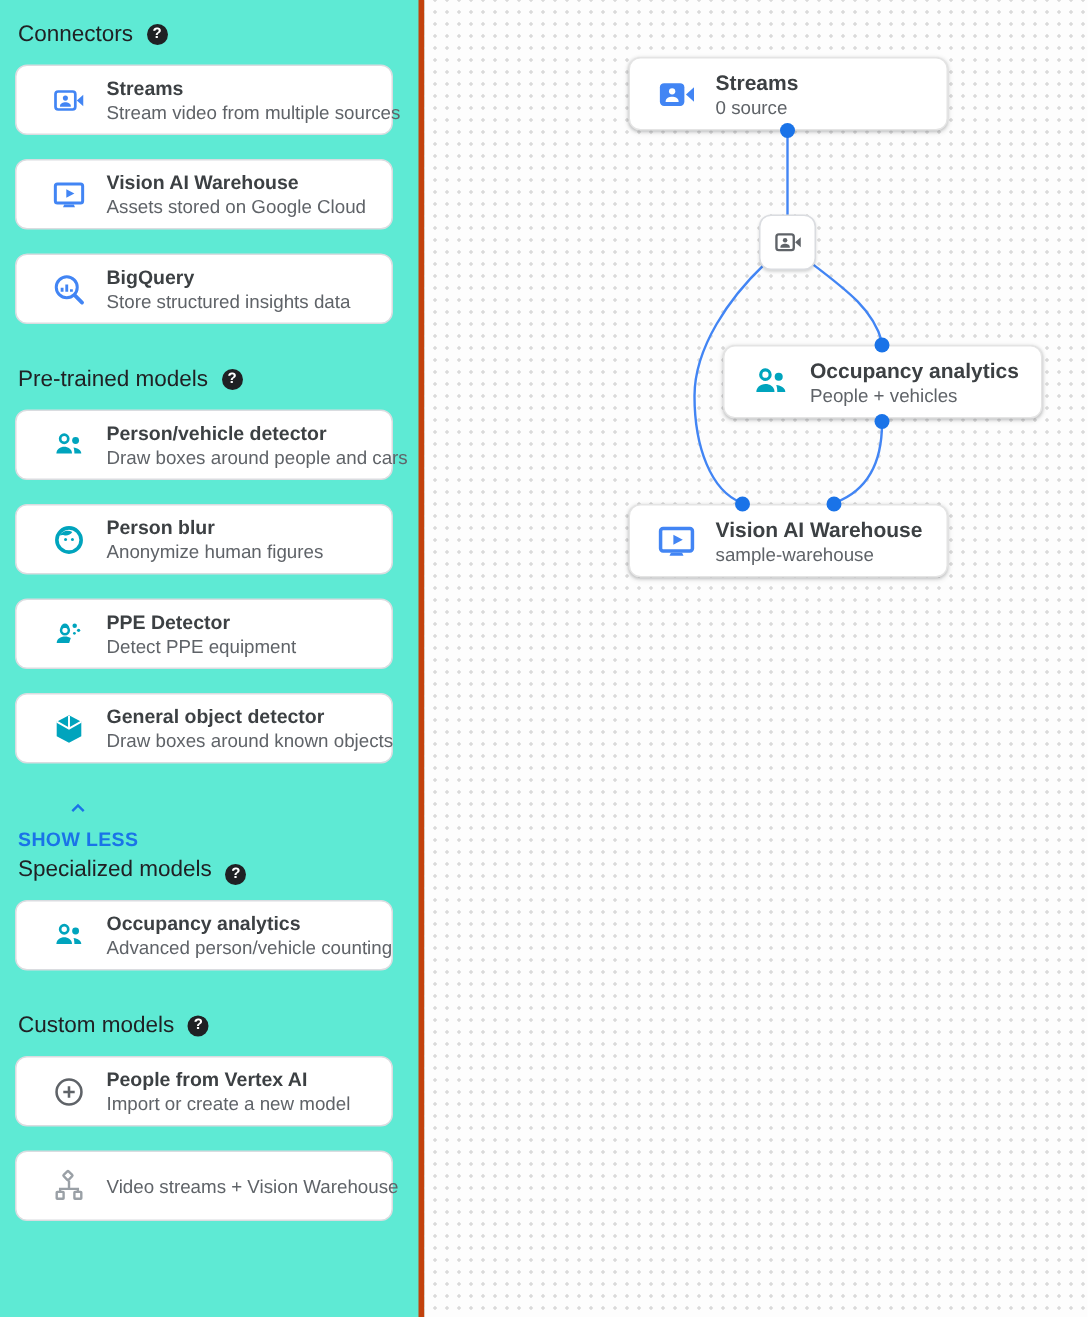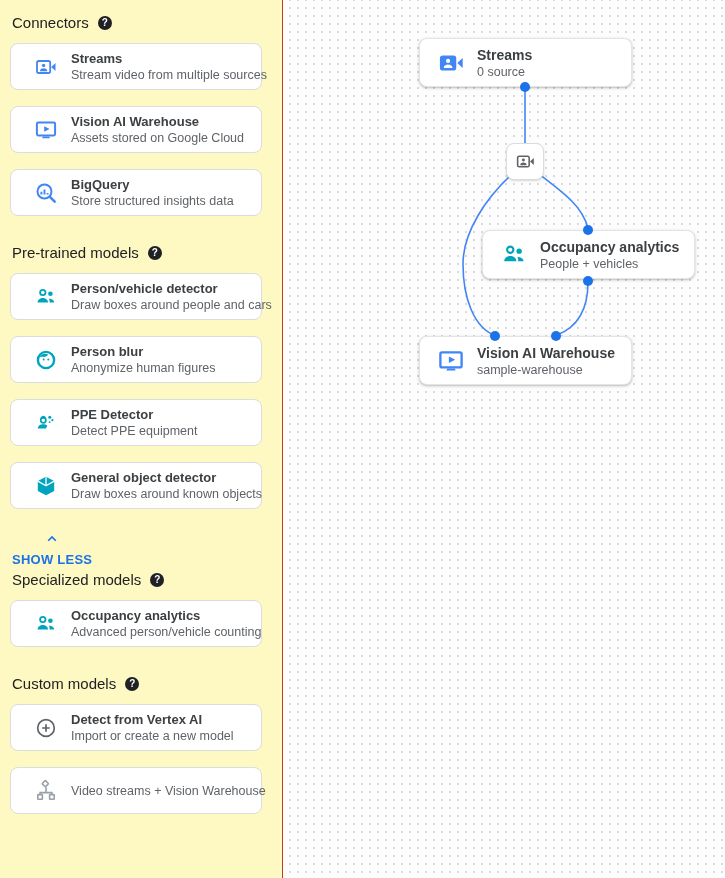--- a/index.html
+++ b/index.html
@@ -7,32 +7,32 @@
   body {
     width:725px; height:878px; overflow:hidden;
     font-family:"Liberation Sans", sans-serif;
     background:#fff;
   }
   .app { display:flex; width:725px; height:878px; }
 
   
   .sidebar {
     width:283px; min-width:283px; height:100%;
-    background:#fef9c3;
+    background:#5eead4;
     padding:5px 0 0 10px;
-    border-right:1px solid #c2410c;
+    border-right:4px solid #c2410c;
     overflow:hidden;
   }
   .section-header {
     display:flex; align-items:center;
     font-size:15px; color:#202124; line-height:20px;
     margin:27px 2px 10px 2px; height:20px;
   }
   .section-header.first { margin-top:8px; }
-  .section-header.after-showless { margin-top:22px; }
+  .section-header.after-showless { margin-top:22px;align-items:flex-end; }
   .help {
     width:14px; height:14px; border-radius:50%;
     background:#1f2124; color:#fff;
     font-size:10px; font-weight:bold;
     display:inline-flex; align-items:center; justify-content:center;
     margin-left:9px; flex:none; cursor:pointer;
   }
   .card {
     width:252px; height:47px;
     background:#fff; border:1px solid #dadce0; border-radius:8px;
@@ -237,21 +237,21 @@
     </div>
 
     <div class="card">
       <span class="card-icon">
         <svg viewBox="0 0 24 24">
             <circle cx="12" cy="12" r="8.3" fill="none" stroke="#5f6368" stroke-width="1.7"></circle>
             <path d="M12 8.2v7.6M8.2 12h7.6" stroke="#5f6368" stroke-width="1.7"></path>
           </svg>
       </span>
       <div class="card-text">
-        <div class="card-title">Detect from Vertex AI</div>
+        <div class="card-title">People from Vertex AI</div>
         <div class="card-subtitle">Import or create a new model</div>
       </div>
     </div>
 
 
     <div class="card">
       <span class="card-icon">
         <svg viewBox="0 0 24 24" fill="none" stroke="#9aa0a6" stroke-width="1.6">
             <rect x="9" y="2.4" width="4.6" height="4.6" rx="0.6" transform="rotate(45 11.3 4.7)"></rect>
             <rect x="3.8" y="15.6" width="4.6" height="4.6" rx="0.4"></rect>

